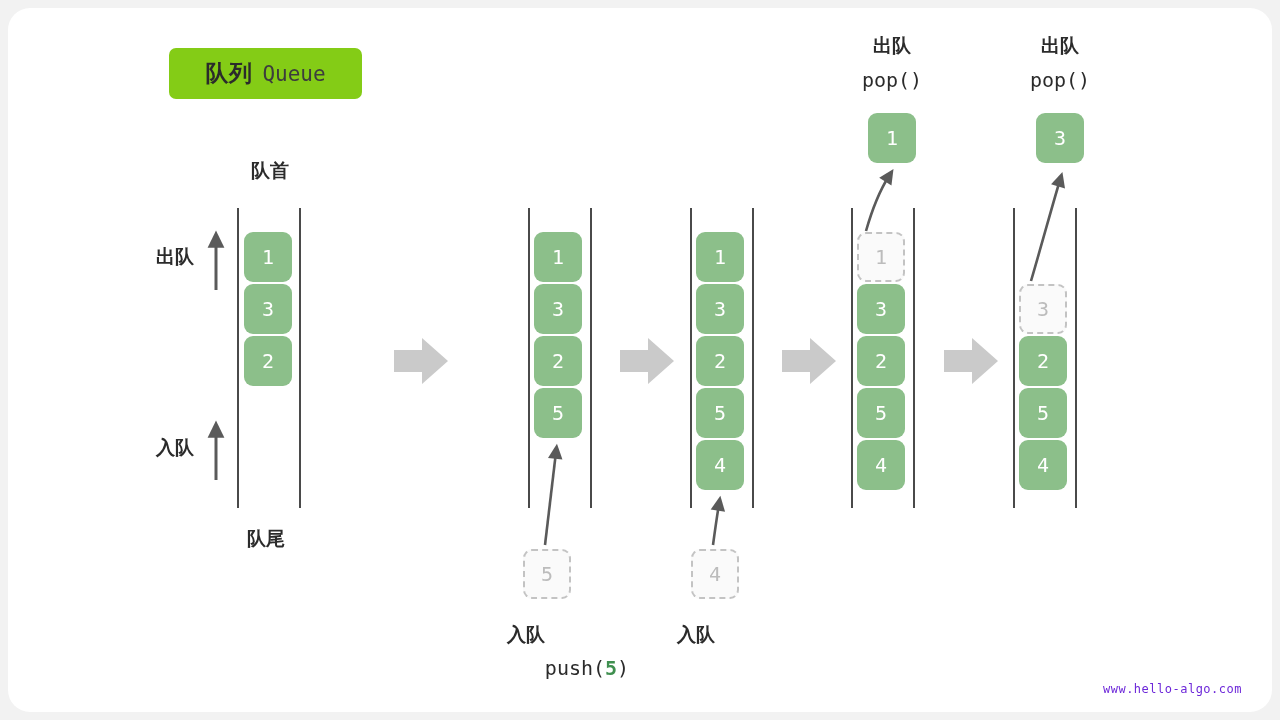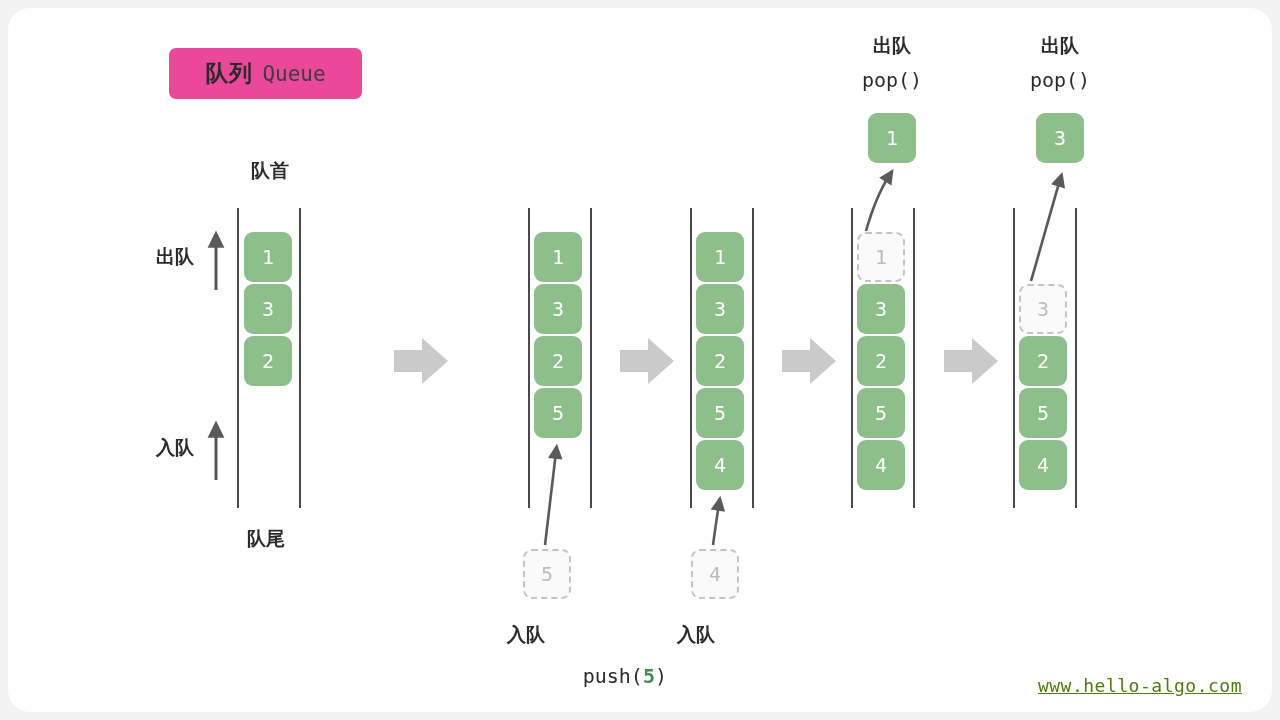--- a/index.html
+++ b/index.html
@@ -23,21 +23,21 @@
     height: 704px;
     background: #ffffff;
     border-radius: 22px;
   }
   .abs { position: absolute; }
 
   
   #title-badge {
     left: 169px; top: 48px;
     width: 193px; height: 51px;
-    background: #ec4899;
+    background: #84cc16;
     border-radius: 7px;
     display: flex;
     align-items: center;
     justify-content: center;
   }
   #title-badge .zh {
     font-size: 23px;
     font-weight: bold;
     color: #2b2b2b;
     letter-spacing: 0.5px;
@@ -96,24 +96,23 @@
     position: absolute;
     left: 0; top: 0;
     width: 1280px; height: 720px;
     pointer-events: none;
   }
 
   #watermark {
     right: 38px;
     bottom: 24px;
     font-family: "DejaVu Sans Mono", monospace;
-    font-size: 18px;
-    color: #4d7c0f;
+    font-size: 12px;
+    color: #6d28d9;
     letter-spacing: 0.5px;
-    text-decoration: underline;
   }
 </style>
 </head>
 <body>
 
 <div id="stage">
   <div id="card" class="abs"></div>
 
   <div id="title-badge" class="abs">
     <span class="zh">队列</span>
@@ -136,21 +135,21 @@
   <div class="abs rail" style="left:590px; top:208px; height:300px;"></div>
 
   <div class="abs cell" style="left:534px; top:232px;">1</div>
   <div class="abs cell" style="left:534px; top:284px;">3</div>
   <div class="abs cell" style="left:534px; top:336px;">2</div>
   <div class="abs cell" style="left:534px; top:388px;">5</div>
 
   <div class="abs cell ghost" style="left:523px; top:549px;">5</div>
 
   <div class="abs cap-zh" style="left:507px; top:622px; width:110px; text-align:left;">入队</div>
-  <div class="abs mono" style="left:507px; top:656px; width:160px; text-align:right;margin-top:8px;"><span>push(</span><span class="arg">5</span><span>)</span></div>
+  <div class="abs mono" style="left:507px; top:656px; width:160px; text-align:center;"><span>push(</span><span class="arg">5</span><span>)</span></div>
 
   <div class="abs rail" style="left:690px; top:208px; height:300px;"></div>
   <div class="abs rail" style="left:752px; top:208px; height:300px;"></div>
 
   <div class="abs cell" style="left:696px; top:232px;">1</div>
   <div class="abs cell" style="left:696px; top:284px;">3</div>
   <div class="abs cell" style="left:696px; top:336px;">2</div>
   <div class="abs cell" style="left:696px; top:388px;">5</div>
   <div class="abs cell" style="left:696px; top:440px;">4</div>
 

